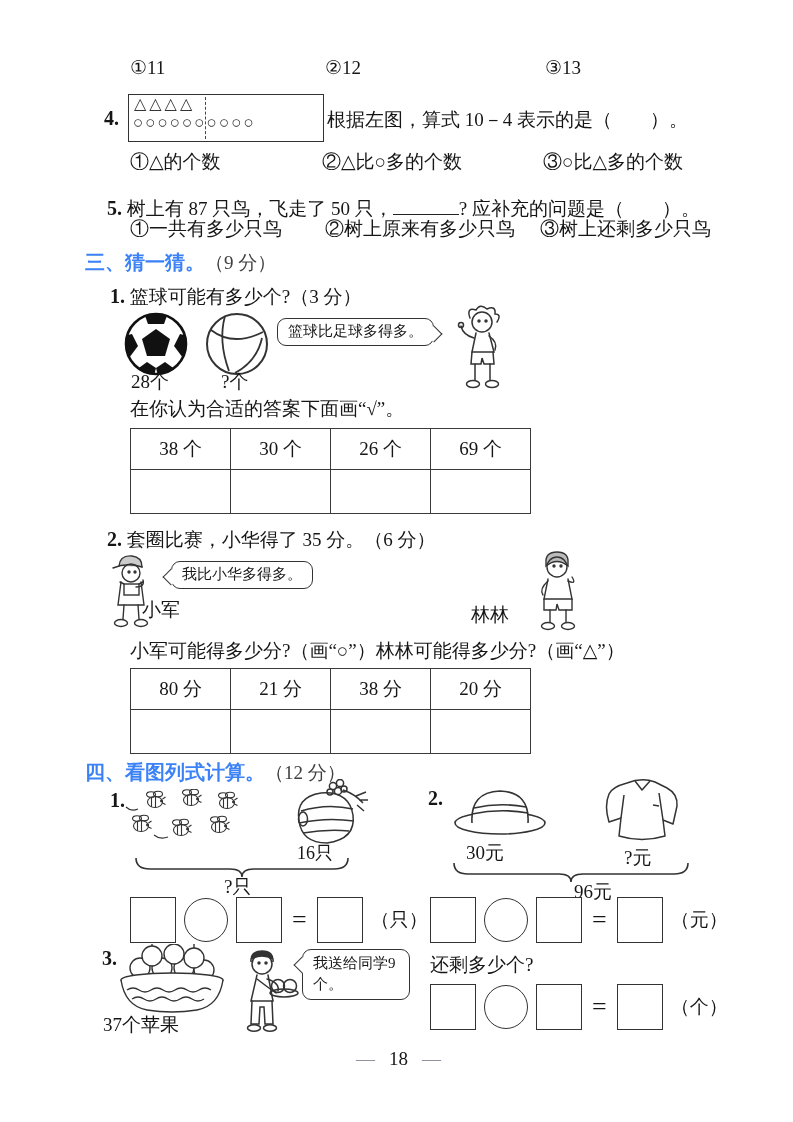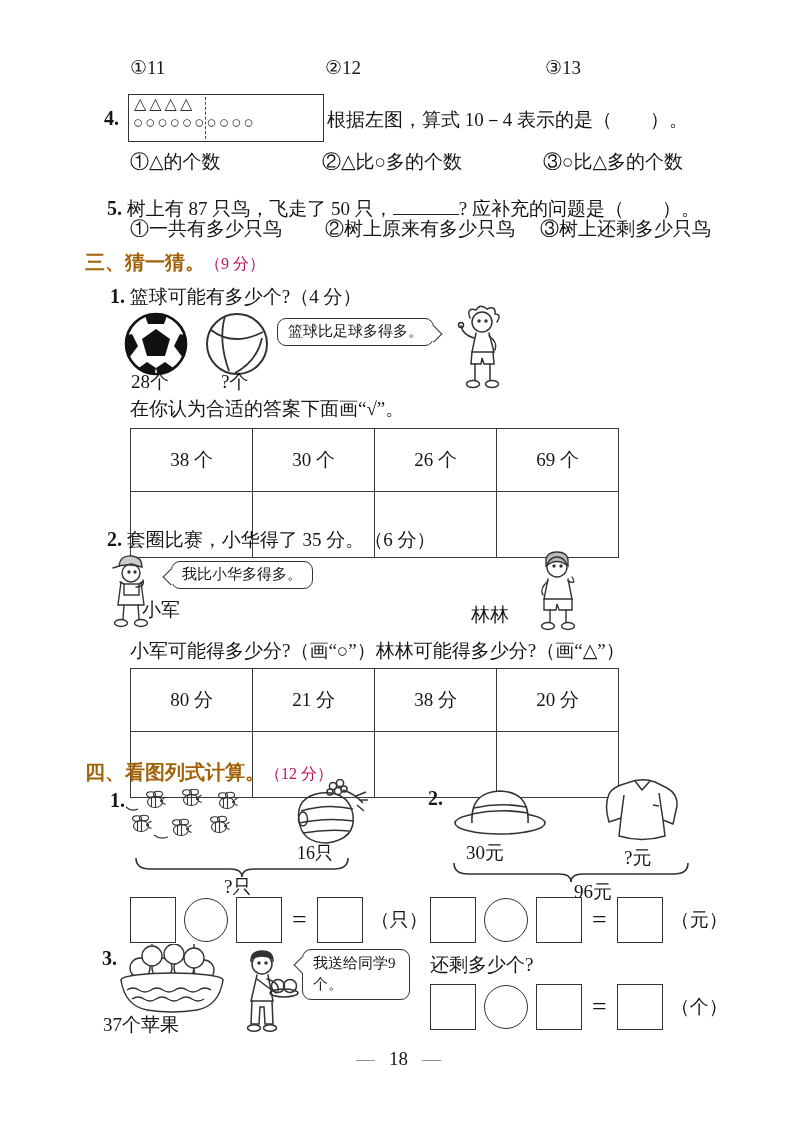--- a/index.html
+++ b/index.html
@@ -2,31 +2,31 @@
 <html><head>
 <meta charset="utf-8">
 <style>
   html,body { margin:0; padding:0; background:#fff; }
   .page { position:relative; width:780px; height:1122px; background:#ffffff; overflow:hidden;
           font-family:"Liberation Serif","DejaVu Serif",serif; color:#161616; }
   .abs { position:absolute; }
   .t { font-size:19px; white-space:nowrap; }
   .sm { font-size:18px; white-space:nowrap; }
   .qnum { font-weight:bold; font-size:20px; }
-  .h1 { font-family:Liberation Sans, sans-serif; font-weight:bold; font-size:20px; color:#a16207; }
-  .score { font-size:16px; color:#be185d; }
+  .h1 { font-family:Liberation Sans, sans-serif; font-weight:bold; font-size:20px; color:#3b82f6; }
+  .score { font-size:19px; color:#404040; }
   .blank { display:inline-block; width:66px; height:17px; border-bottom:1.5px solid #222; }
   
   .shapesbox { border:1.5px solid #333; background:#fff; }
   .trirow { position:absolute; left:5px; top:-1px; font-size:16px; letter-spacing:3px; color:#333; }
   .circrow { position:absolute; left:4px; top:18px; font-size:17px; letter-spacing:2px; color:#333; white-space:nowrap; }
   .dotline { position:absolute; left:76px; top:2px; height:42px; border-left:1.5px dashed #444; }
   
   .qtable { border-collapse:collapse; background:#fff; }
-  .qtable td { border:1.6px solid #3a3a3a; width:97px; text-align:center; font-size:19px; padding:12px; }
+  .qtable td { border:1.6px solid #3a3a3a; width:97px; text-align:center; font-size:19px; padding:1px; }
   .qtable tr.hd td { height:38px; }
   .qtable tr.emp td { height:41px; }
   
   .bubble { position:absolute; border:1.5px solid #333; border-radius:9px; padding:3px 10px 4px 10px;
             font-size:15px; background:#fff; white-space:nowrap; }
   .bubble.wrap { white-space:normal; width:86px; line-height:1.4; }
   .tailL,.tailR { position:absolute; width:11px; height:11px; background:#fff; }
   .tailL { left:-7px; top:9px; border-left:1.5px solid #333; border-bottom:1.5px solid #333; transform:rotate(45deg); }
   .tailR { right:-7px; top:9px; border-right:1.5px solid #333; border-top:1.5px solid #333; transform:rotate(45deg); }
   
@@ -66,21 +66,21 @@
   <span class="abs t" style="left:130px;top:216px">①一共有多少只鸟</span>
   <span class="abs t" style="left:325px;top:216px">②树上原来有多少只鸟</span>
   <span class="abs t" style="left:540px;top:216px">③树上还剩多少只鸟</span>
 
   <div class="abs" style="left:85px;top:249px;white-space:nowrap">
     <span class="h1">三、猜一猜。</span><span class="score">（9 分）</span>
   </div>
 
   <div class="abs t" style="left:110px;top:284px">
     <span class="qnum">1.</span>
-    <span>篮球可能有多少个?（4 分）</span>
+    <span>篮球可能有多少个?（3 分）</span>
   </div>
 
   <svg class="abs" style="left:123px;top:311px" width="66" height="66" viewBox="0 0 66 66">
     <clipPath id="bc">
         <circle cx="33" cy="33" r="30"></circle>
       </clipPath>
     <circle cx="33" cy="33" r="30" fill="#fff" stroke="#111" stroke-width="2.6"></circle>
     <g clip-path="url(#bc)" fill="#111">
       <polygon points="33,18 47,28 42,45 24,45 19,28"></polygon>
       <polygon points="33,-6 45,2 41,13 25,13 21,2"></polygon>

